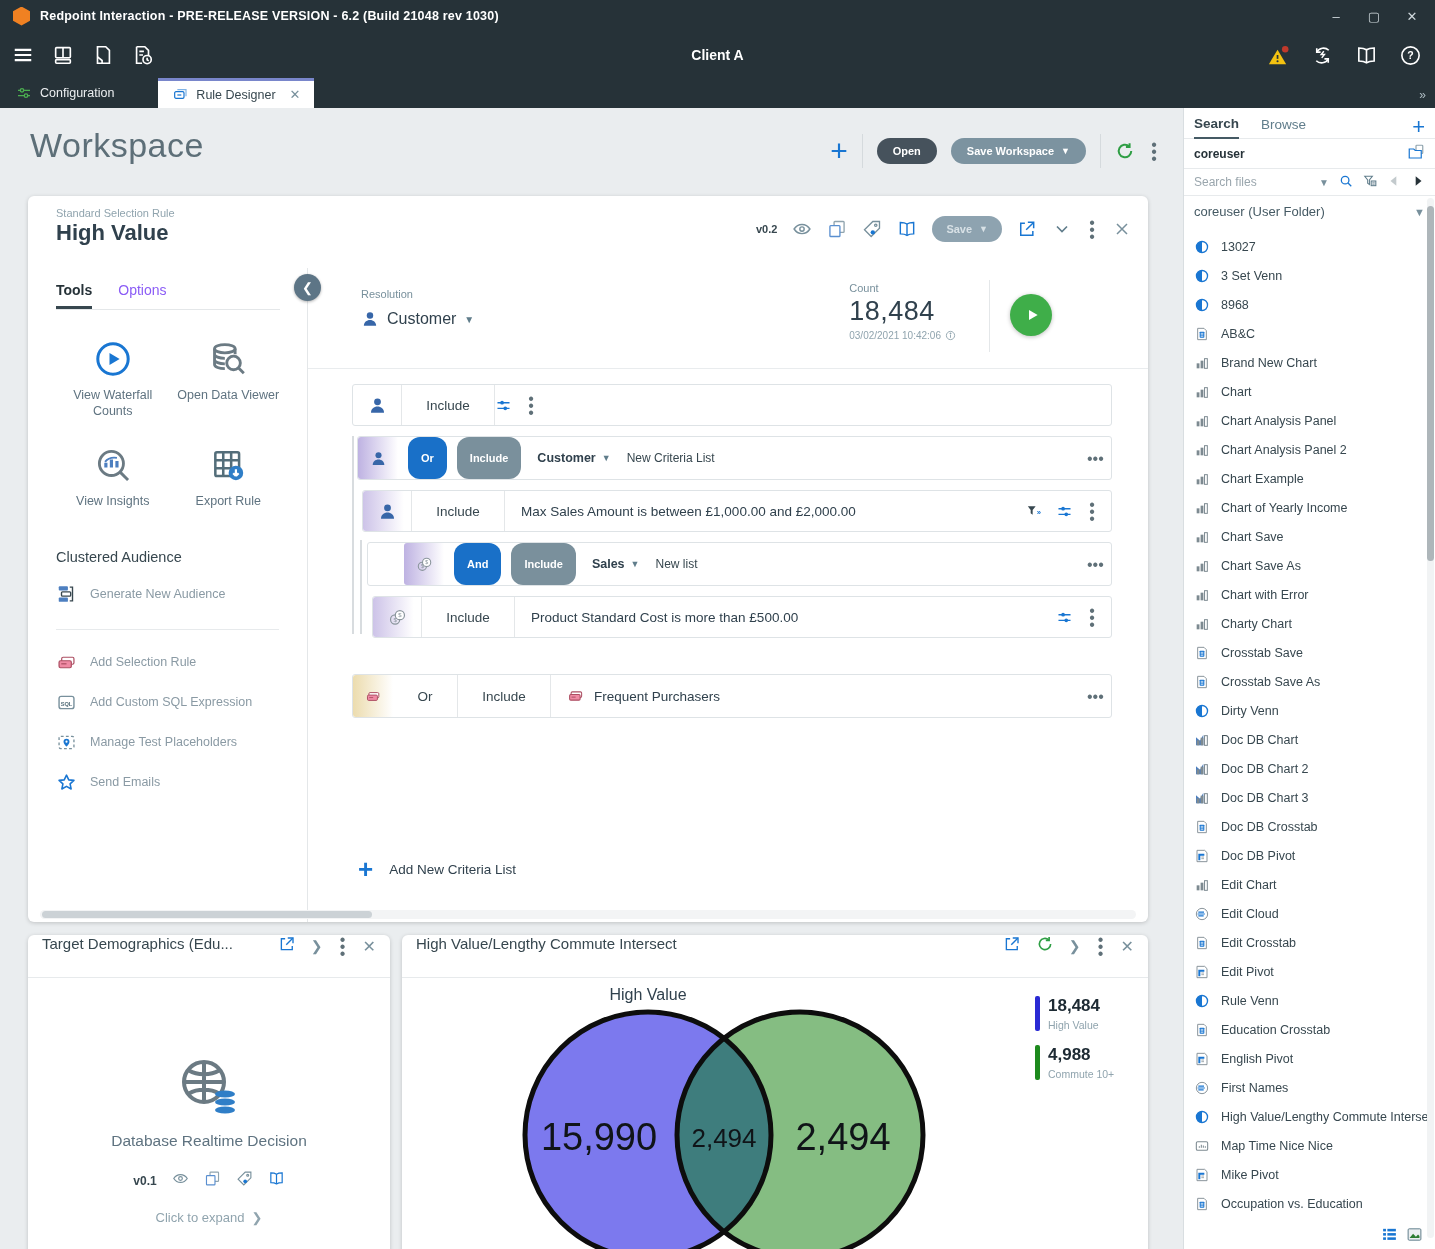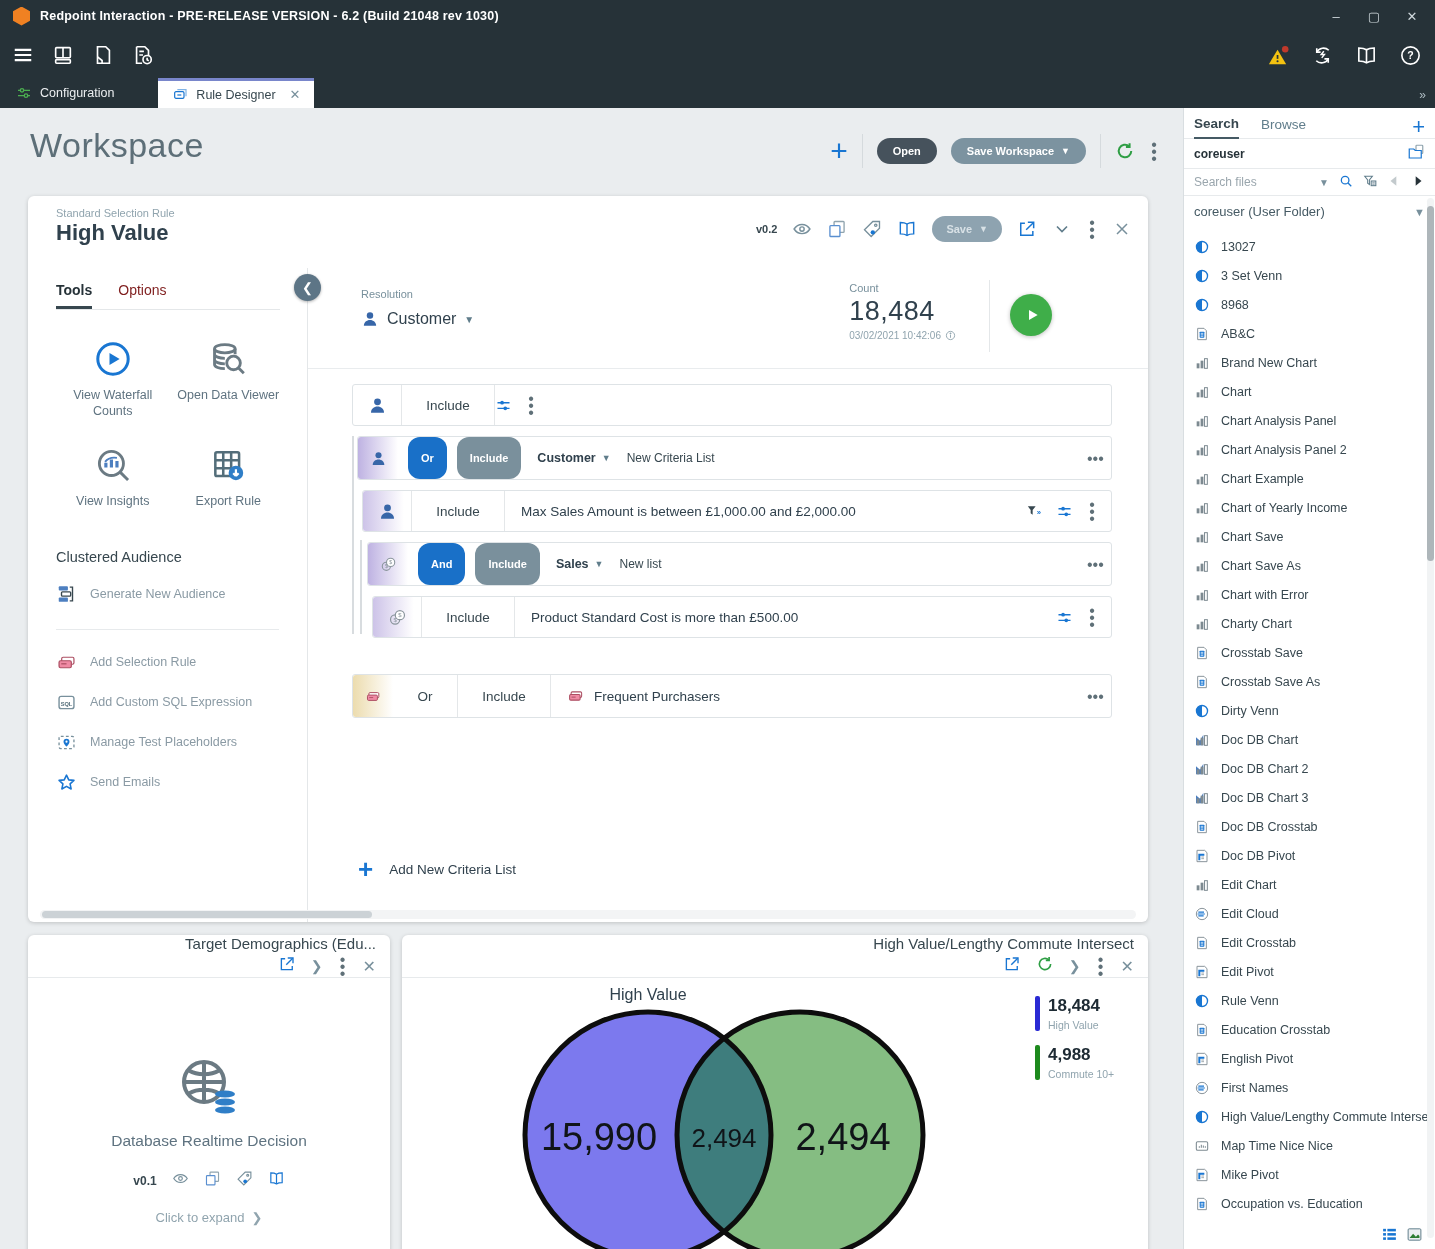--- a/index.html
+++ b/index.html
@@ -50,21 +50,21 @@
   .rule-head { position:relative; height:72px; }
   .rule-kind { position:absolute; left:28px; top:11px; font-size:11px; color:#90a4ae; }
   .rule-name { position:absolute; left:28px; top:24px; font-size:22px; font-weight:bold; color:#30414d; }
   .rule-actions { position:absolute; right:16px; top:20px; display:flex; align-items:center; gap:15px; }
   .vtext { font-size:11px; font-weight:bold; color:#37474f; }
   .pill.save-dis { background:#8ea3b0; color:#d8e1e6; padding:7px 14px; }
   .rule-body { position:absolute; top:72px; left:0; right:0; bottom:0; display:flex; }
 
   .tools-col { width:280px; border-right:1px solid #e4e7e9; position:relative; }
   .tcol-tabs { display:flex; gap:26px; padding:14px 0 0 28px; font-size:14px; }
-  .tcol-tab { color:#7f1d1d; padding-bottom:8px; }
+  .tcol-tab { color:#8b5cf6; padding-bottom:8px; }
   .tcol-tab.active { color:#263238; font-weight:bold; border-bottom:3px solid #37474f; }
   .tcol-rule { height:1px; background:#e4e7e9; margin:0 0 0 28px; width:224px; }
   .collapse-btn { position:absolute; right:-14px; top:6px; width:27px; height:27px; border-radius:50%; background:#5d7586; color:#fff; display:flex; align-items:center; justify-content:center; font-size:13px; box-shadow:0 1px 3px rgba(0,0,0,.3); z-index:5; }
   .tool-grid { display:grid; grid-template-columns:1fr 1fr; gap:26px 6px; padding:30px 24px 0 30px; }
   .tool-item { display:flex; flex-direction:column; align-items:center; text-align:center; gap:9px; }
   .tool-item svg { width:38px; height:38px; }
   .tool-label { font-size:12.5px; color:#5f7380; line-height:1.3; }
   .clustered { padding:40px 0 0 28px; }
   .clust-h { font-size:14.5px; color:#37474f; }
   .gen-item { display:flex; align-items:center; gap:12px; margin-top:18px; }
@@ -117,21 +117,21 @@
   .grp-name { font-size:12px; color:#37474f; margin-left:16px; }
   .grp-spacer { flex:1; }
   .bracket { position:absolute; width:2px; background:#d8dcdf; left:0; }
   .add-new { position:absolute; left:50px; top:586px; display:flex; align-items:center; gap:16px; }
   .add-new .plus { color:#1976d2; font-size:26px; font-weight:bold; }
   .add-new-label { font-size:13.5px; color:#30414d; }
   .hscroll { position:absolute; left:12px; right:12px; bottom:3px; height:9px; background:#f3f4f5; border-radius:5px; }
   .hscroll .thumb { position:absolute; left:2px; top:1px; width:330px; height:7px; background:#ccd2d6; border-radius:4px; }
 
   
-  .panel-head { height:43px; border-bottom:1px solid #e7eaec; display:flex; align-items:flex-end; padding:0 14px 0 14px;flex-direction:column; }
+  .panel-head { height:43px; border-bottom:1px solid #e7eaec; display:flex; align-items:flex-start; padding:0 14px 0 14px; }
   .panel-title { font-size:15px; color:#37474f; flex:1; white-space:nowrap; overflow:hidden; }
   .panel-icons { display:flex; align-items:center; gap:15px; }
   .panel-icons svg { width:18px; height:18px; }
   .panel-icons .pi-chev { color:#78909c; font-size:14px; }
   .panel-icons .pi-x { color:#78909c; font-size:16px; }
 
   .demo-card { left:28px; top:935px; width:362px; height:330px; }
   .demo-body { position:absolute; left:0; right:0; top:43px; bottom:0; display:flex; flex-direction:column; align-items:center; }
   .demo-body .bigicon { margin-top:78px; }
   .demo-body .bigicon svg { width:62px; height:58px; }
@@ -212,20 +212,21 @@
       <div class="tb-ic">
           <svg viewBox="0 0 24 24" fill="none" stroke="#fff" stroke-width="1.8">
             <path d="M5 3h9l4 4v6"></path>
             <path d="M5 3v18h6"></path>
             <path d="M8 8h5M8 12h4"></path>
             <circle cx="16.5" cy="17" r="4.5"></circle>
             <path d="M16.5 15v2.3l1.8 1"></path>
           </svg>
         </div>
     </div>
+    <div class="tb-center">Client A</div>
     <div class="tb-right">
       <div class="tb-ic">
           <svg viewBox="0 0 24 24">
             <path d="M11 6 20 21H2z" fill="#f3c211"></path>
             <path d="M11 11.5v4" stroke="#263238" stroke-width="1.8"></path>
             <circle cx="11" cy="18" r="1.1" fill="#263238"></circle>
             <circle cx="19" cy="5.5" r="3.4" fill="#c0392b"></circle>
           </svg>
         </div>
       <div class="tb-ic">
@@ -576,21 +577,21 @@
                     <circle cx="14.5" cy="16" r="2.6" stroke="none"></circle>
                   </svg>
                 </span>
                 <div class="kebab">
                   <span>•</span>
                   <span>•</span>
                   <span>•</span>
                 </div>
               </div>
             </div>
-            <div class="crit-row grp" style="margin-top: 10px; margin-left: 15px;">
+            <div class="crit-row grp" style="margin-top: 10px; margin-left: 15px; padding-left: 36px;">
               <div class="gblock purple">
                 <span style="display: inline-flex; align-items: center;">
                   <svg viewBox="0 0 24 24" fill="none" stroke="#8a959c" stroke-width="1.5">
                     <circle cx="9" cy="14.5" r="5.8"></circle>
                     <circle cx="15" cy="9" r="5.8" fill="#fff"></circle>
                     <text x="15" y="11.6" text-anchor="middle" font-size="7.5" fill="#8a959c" stroke="none">$</text>
                     <text x="9" y="17.2" text-anchor="middle" font-size="7.5" fill="#8a959c" stroke="none">$</text>
                   </svg>
                 </span>
               </div>

